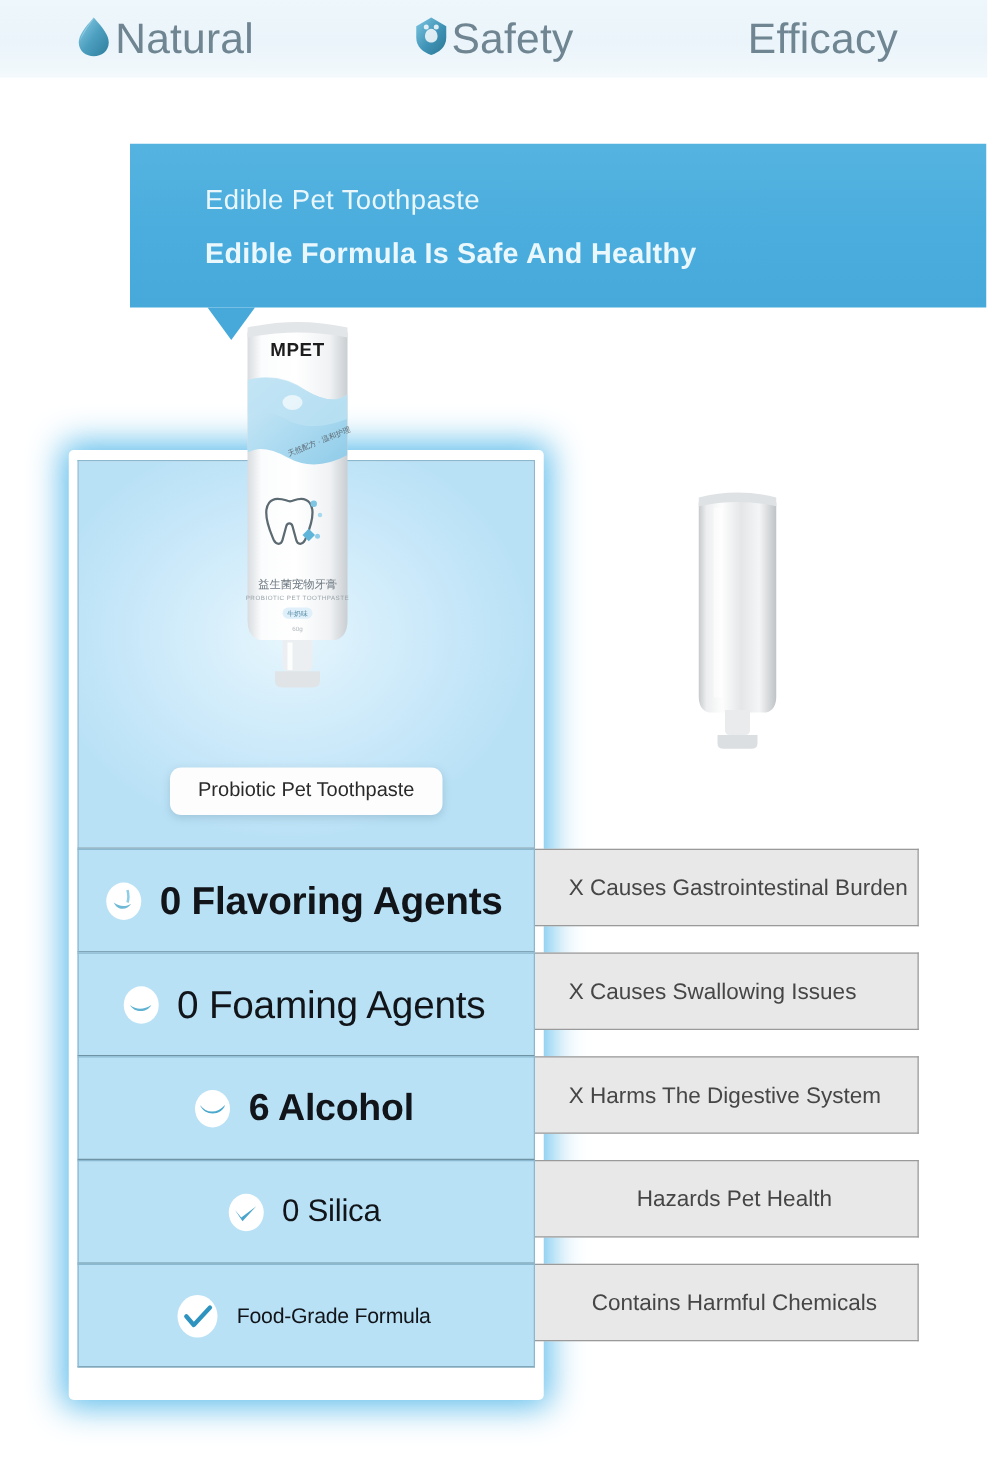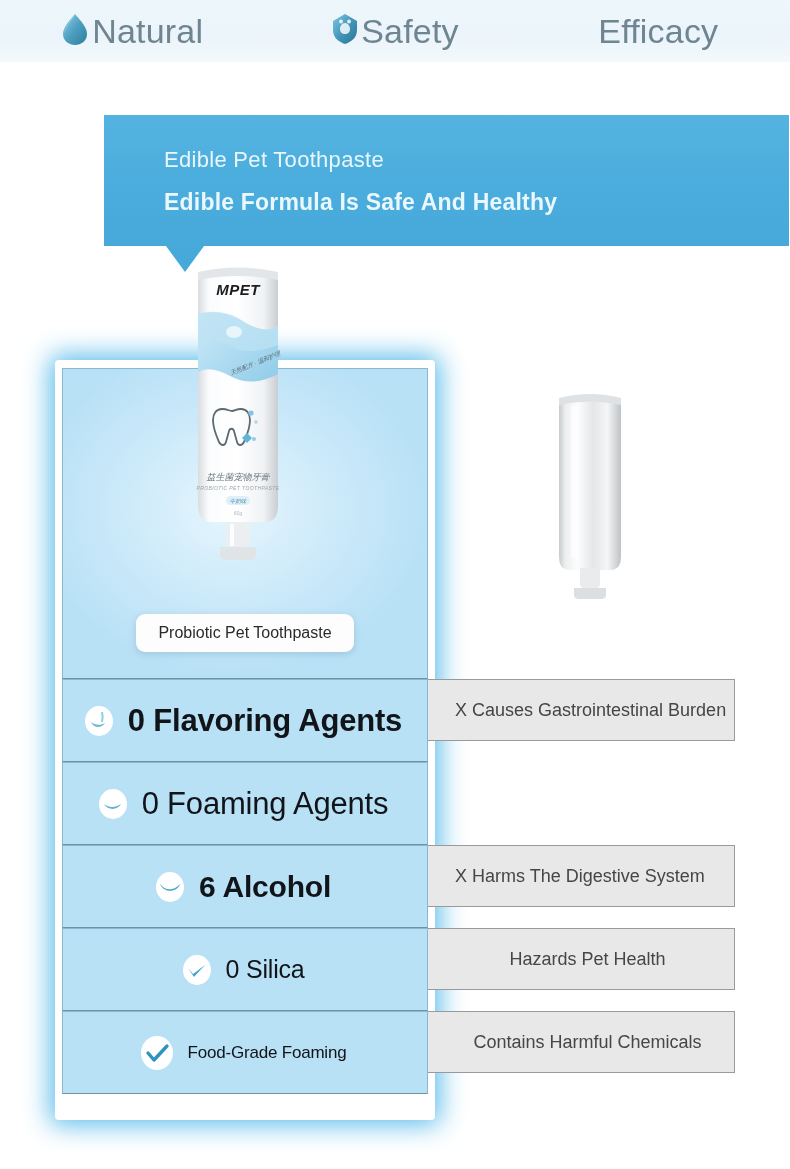--- a/index.html
+++ b/index.html
@@ -190,24 +190,23 @@
     height: 760px;
     border-radius: 4px;
     box-shadow: 0 0 26px 5px rgba(64,176,232,.85);
     z-index: 0;
     pointer-events: none;
   }
 
   
   .tube-good {
     position: absolute;
-    left: 186px; top: 262px;
+    left: 186px; top: 252px;
     width: 104px; height: 305px;
     z-index: 5;
-    font-style: italic;
   }
   .tube-bad {
     position: absolute;
     left: 547px; top: 390px;
     width: 86px; height: 215px;
     z-index: 2;
   }
 </style>
 </head>
 <body>
@@ -296,20 +295,23 @@
       <div class="good-inner">
         <span class="check-badge">
           <svg width="34" height="34" viewBox="0 0 34 34">
             <ellipse cx="17" cy="17" rx="14" ry="15" fill="#ffffff"></ellipse>
             <path d="M8 17 c5 4 11 4 17 0 c-3 6-13 7-17 0 z" fill="#5fb2d2"></path>
           </svg>
         </span>
         <span class="good-text t-xl-reg">0 Foaming Agents</span>
       </div>
     </div>
+    <div class="cell-bad">
+      <div class="bad-text">X Causes Swallowing Issues</div>
+    </div>
   </div>
 
   <div class="row row-feat">
     <div class="cell-good">
       <div class="good-inner">
         <span class="check-badge">
           <svg width="34" height="34" viewBox="0 0 34 34">
             <ellipse cx="17" cy="17" rx="14" ry="15" fill="#ffffff"></ellipse>
             <path d="M7 14 c5 7 14 7 20 0 c-2 8-16 10-20 0 z" fill="#4ba8cd"></path>
           </svg>
@@ -341,21 +343,21 @@
 
   <div class="row row-feat">
     <div class="cell-good">
       <div class="good-inner">
         <span class="check-badge lg">
           <svg width="38" height="38" viewBox="0 0 38 38">
             <ellipse cx="19" cy="19" rx="16" ry="17" fill="#ffffff"></ellipse>
             <path d="M10 19 l6 7 l13 -14" stroke="#2f93c0" stroke-width="3.4" fill="none" stroke-linecap="round" stroke-linejoin="round"></path>
           </svg>
         </span>
-        <span class="good-text t-sm-reg">Food-Grade Foaming</span>
+        <span class="good-text t-sm-reg">Food-Grade Formula</span>
       </div>
     </div>
     <div class="cell-bad">
       <div class="bad-text centered">Contains Harmful Chemicals</div>
     </div>
   </div>
 
 </div>
 
 <div class="tube-good">

